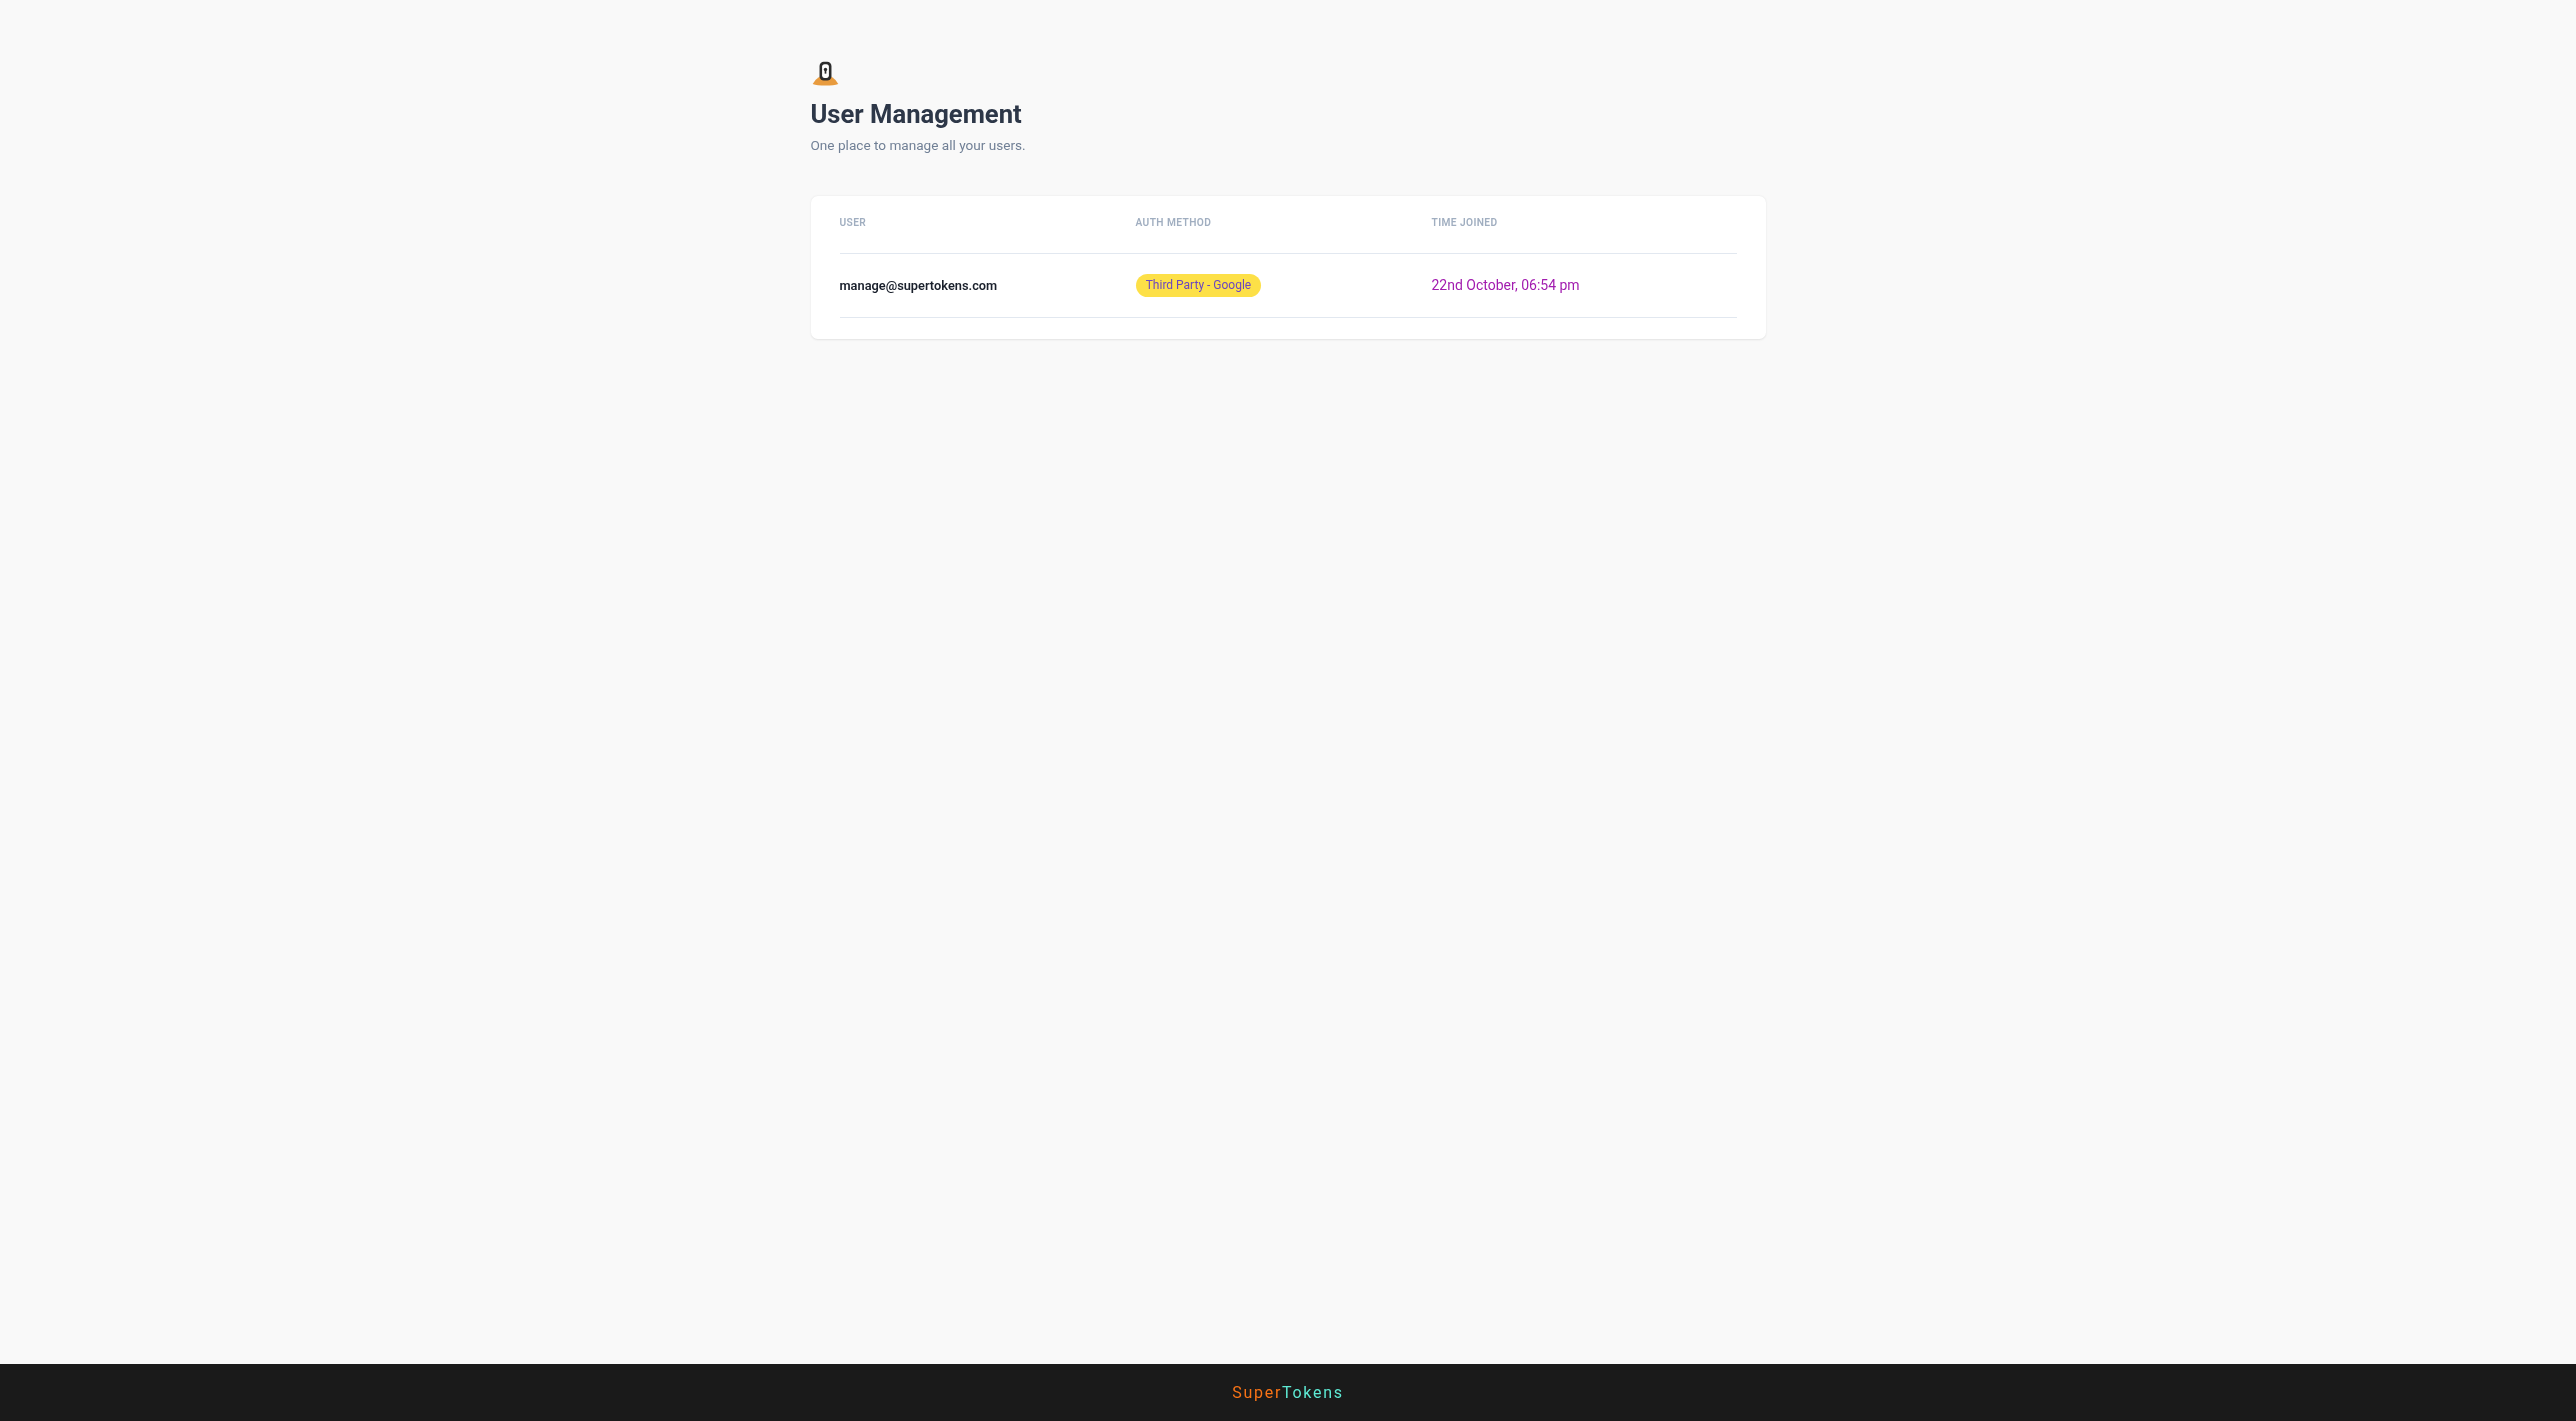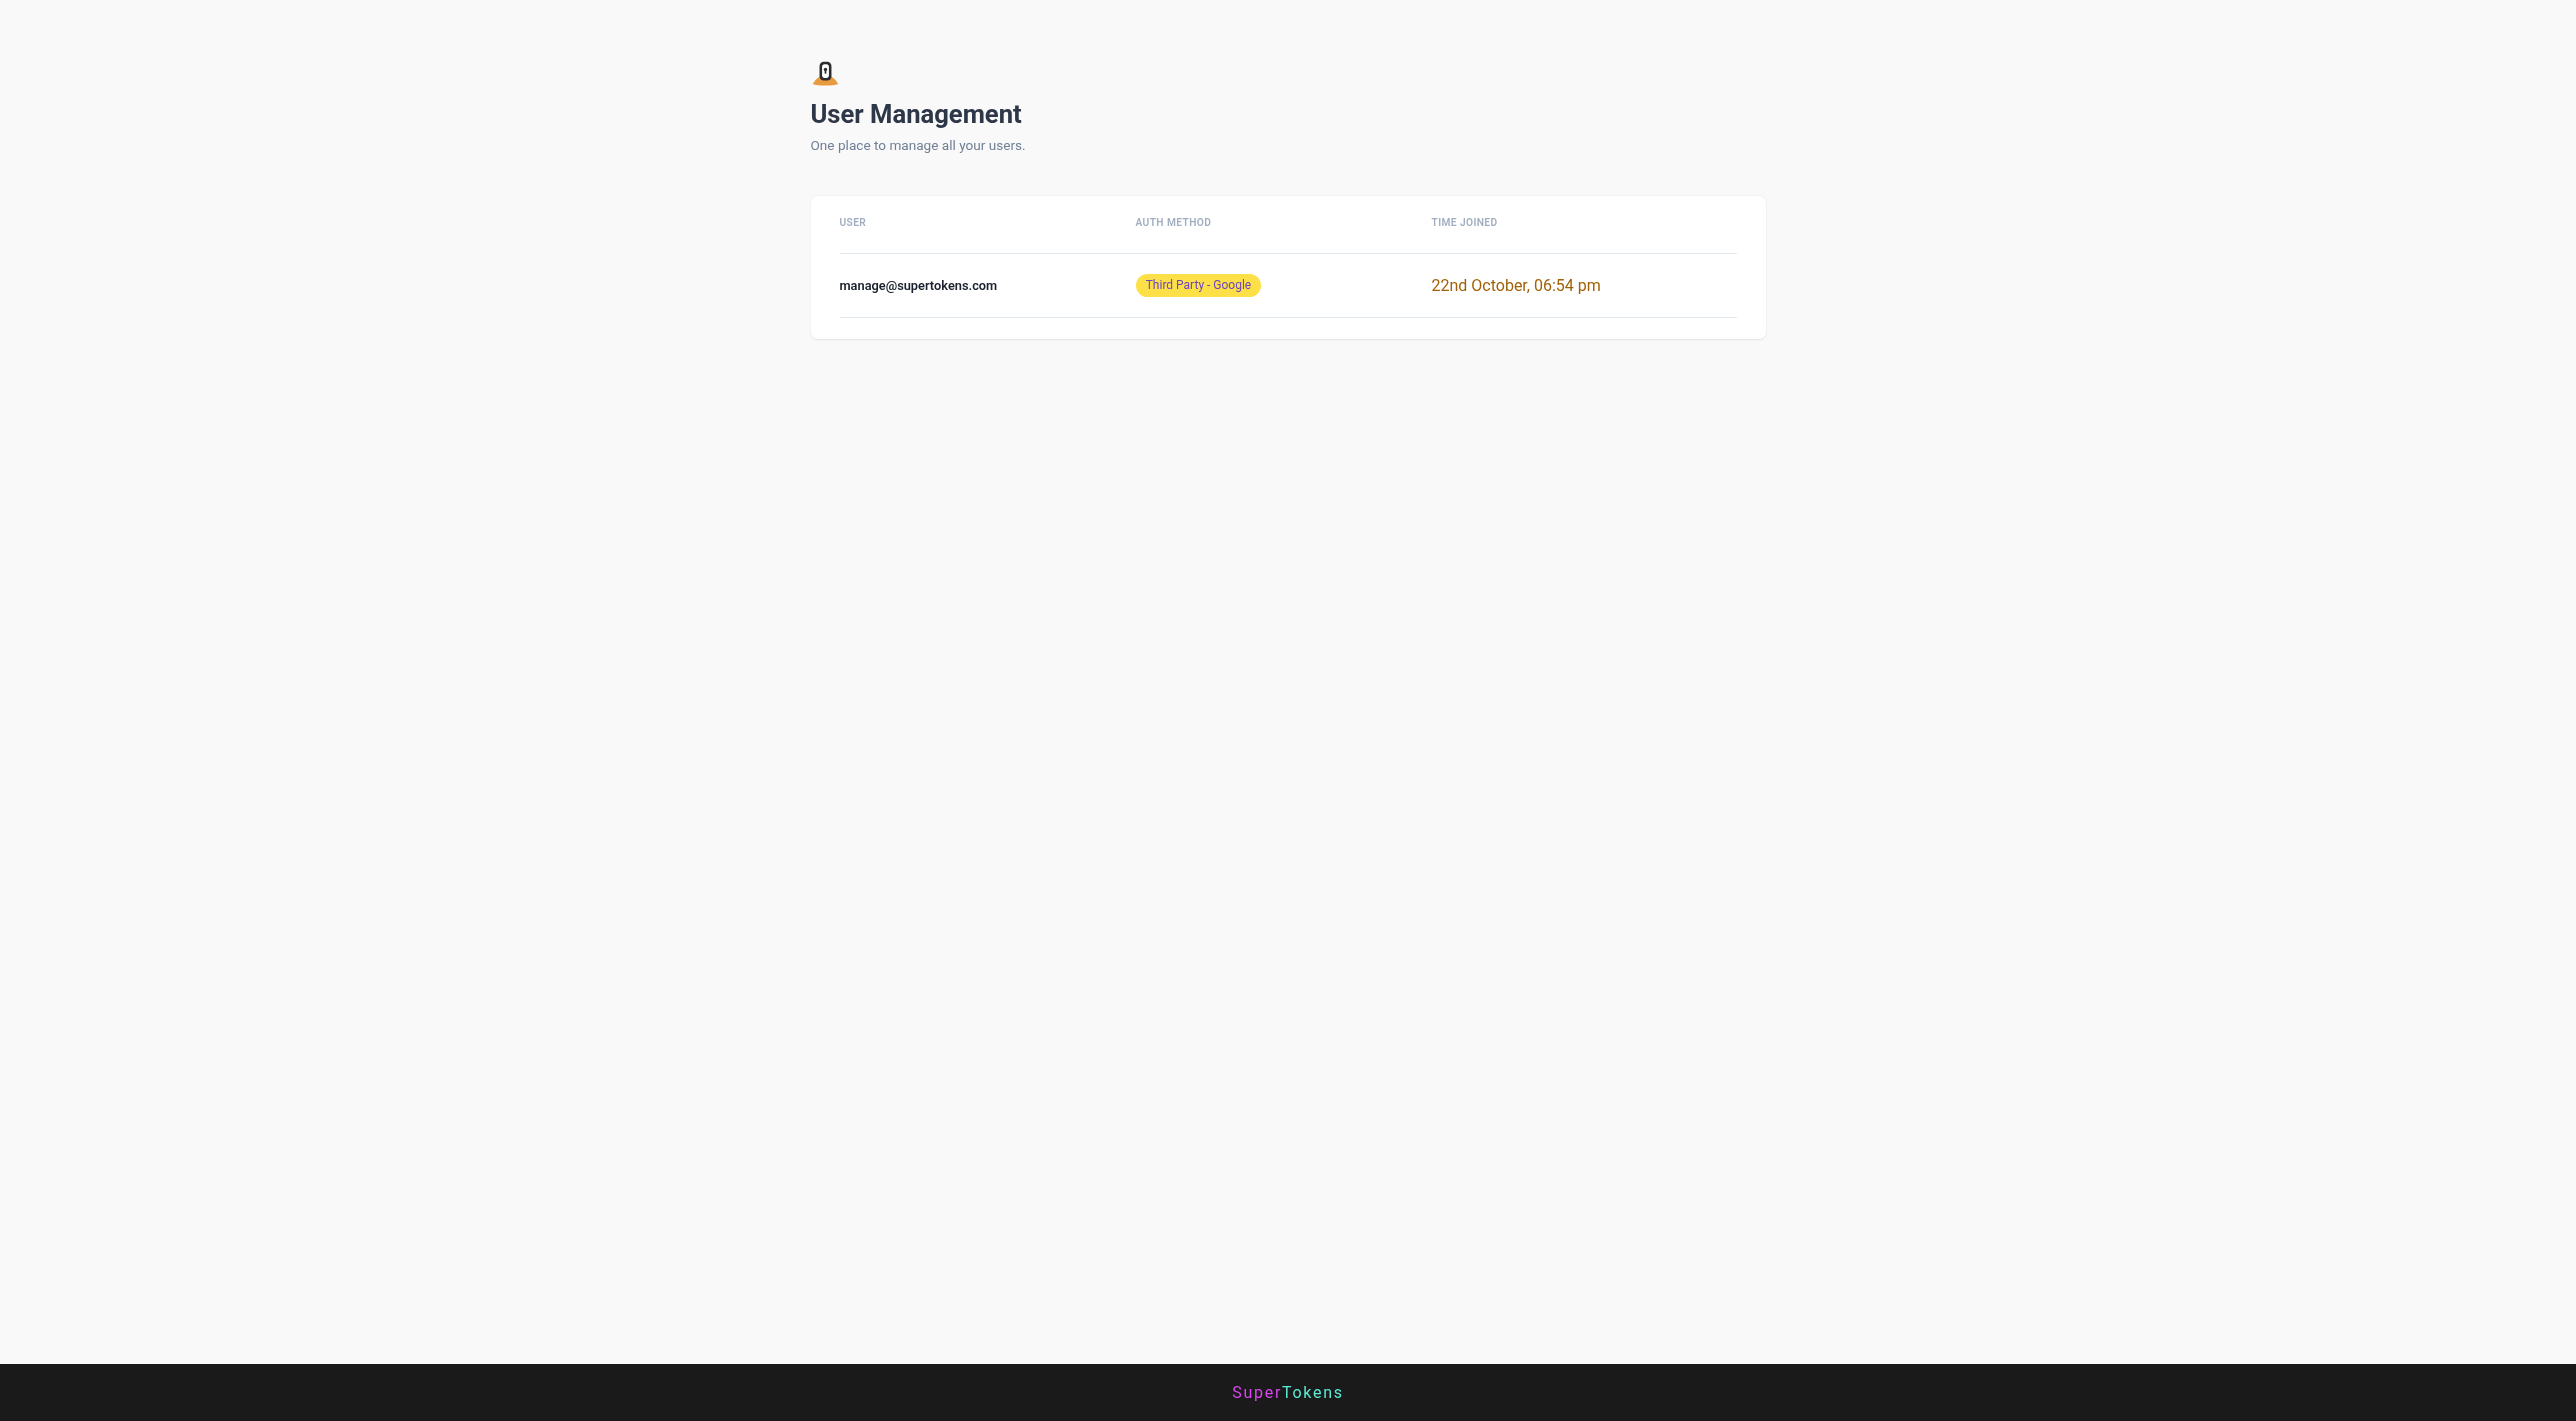--- a/index.html
+++ b/index.html
@@ -104,22 +104,22 @@
       background-color: #fde047;
       color: #6b46c1;
       font-size: 12px;
       font-weight: 400;
       padding: 4.3px 10.2px;
       border-radius: 12px;
       text-align: center;
     }
 
     .time-joined {
-      font-size: 16px;
-      color: #a16207;
+      font-size: 14px;
+      color: #a21caf;
       font-weight: 400;
     }
 
     .pagination {
       text-align: right;
       padding-top: 19px;
       font-size: 12.8px;
       font-weight: 600;
       color: #1a202c;
     }
@@ -130,21 +130,21 @@
       text-align: center;
     }
 
     .footer-logo {
       font-size: 16px;
       letter-spacing: 1.7px;
       font-weight: 400;
     }
 
     .footer-logo-super {
-      color: #d946ef;
+      color: #f97316;
     }
 
     .footer-logo-tokens {
       color: #5eead4;
     }
   </style>
 </head>
 <body>
 
 <div class="main-content">

